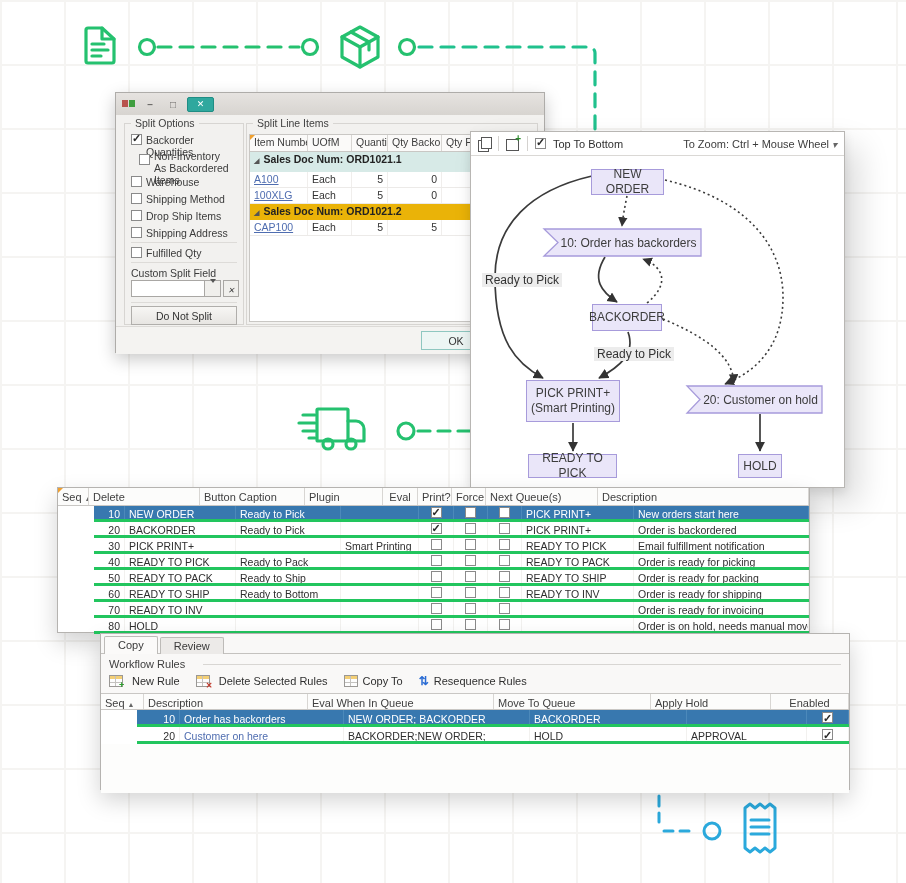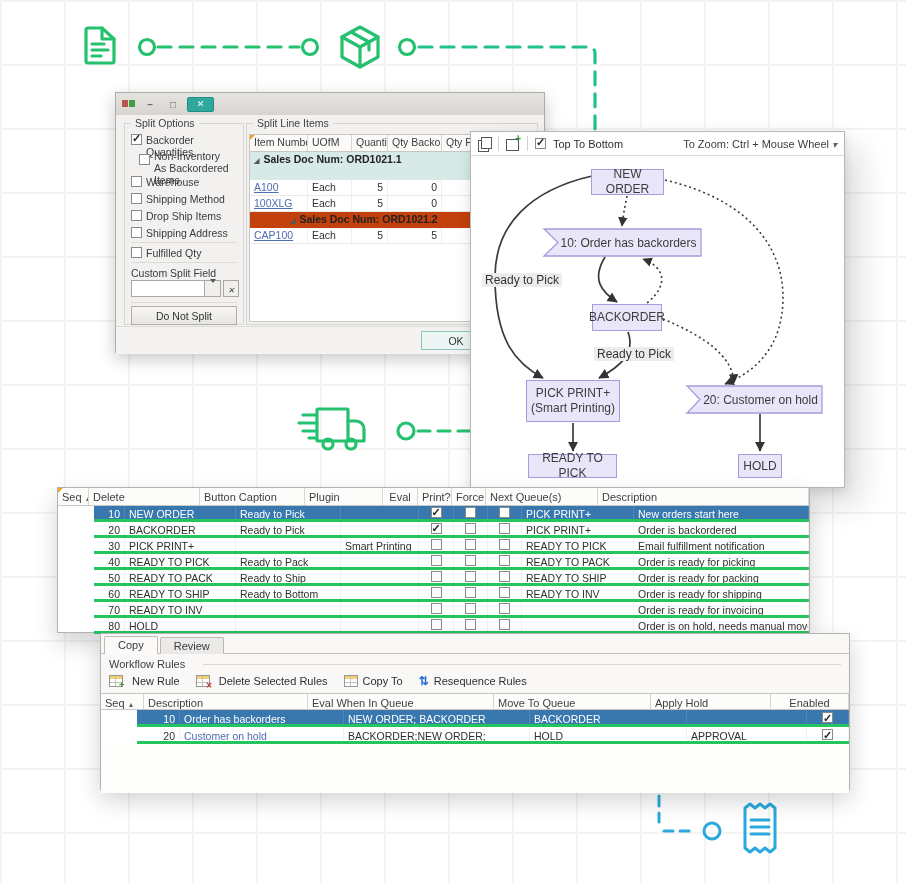--- a/index.html
+++ b/index.html
@@ -69,22 +69,22 @@
 
   
   .li-table { position:absolute; left:2px; top:10px; right:2px; bottom:2px; background:#fff;
     border:1px solid #c9c7c4; overflow:hidden; }
   .trow { display:flex; }
   .tc { padding:1px 4px; white-space:nowrap; overflow:hidden; }
   .li-head { height:17px; border-bottom:1px solid #c9c7c4; background:#fbfaf9; color:#3f3f3f; }
   .li-head .tc { border-right:1px solid #d8d6d3; position:relative; }
   .li-row { height:16px; border-bottom:1px solid #eceae8; }
   .li-row .tc { border-right:1px solid #f0eeec; }
-  .li-grp1 { height:28px; background:#d7eae7; font-weight:bold; color:#222; }
-  .li-grp2 { height:16px; background:#c2410c; font-weight:bold; color:#222;padding-left:36px; }
+  .li-grp1 { height:20px; background:#d7eae7; font-weight:bold; color:#222; }
+  .li-grp2 { height:16px; background:#eab308; font-weight:bold; color:#222; }
   .ic1{width:58px}.ic2{width:44px}.ic3{width:36px;text-align:right}.ic4{width:54px;text-align:right}.ic5{width:54px}.ic6{flex:1}
   .filter-tri { position:absolute; left:0; top:0; width:0; height:0;
     border-top:5px solid #f0a030; border-right:5px solid transparent; }
   .expand-tri::before { content:"◢"; font-size:7px; color:#555; margin-right:4px; }
   .cell-link { color:#4f6db0; text-decoration:underline; }
 
   
   #diagram-win { left:470px; top:131px; width:375px; height:357px; background:#fff; z-index:20;
     border:1px solid #b8b6b3; box-shadow: 14px 16px 30px rgba(0,0,0,.14), 0 4px 10px rgba(0,0,0,.10); }
   .dia-toolbar { height:24px; border-bottom:1px solid #dad8d5; display:flex; align-items:center;
@@ -559,21 +559,21 @@
       <div class="tc rc2"><span class="link-white">Order has backorders</span></div>
       <div class="tc rc3">NEW ORDER; BACKORDER</div>
       <div class="tc rc4">BACKORDER</div>
       <div class="tc rc5"></div>
       <div class="tc rc6 cbcell">
           <span class="cb" data-checked="true"></span>
         </div>
     </div>
     <div class="g-row r-row">
       <div class="tc rc1">20</div>
-      <div class="tc rc2"><span class="cell-link">Customer on hold</span></div>
+      <div class="tc rc2"><span class="cell-link">Customer on here</span></div>
       <div class="tc rc3">BACKORDER;NEW ORDER;</div>
       <div class="tc rc4">HOLD</div>
       <div class="tc rc5">APPROVAL</div>
       <div class="tc rc6 cbcell">
           <span class="cb" data-checked="true"></span>
         </div>
     </div>
     <div class="rules-rest"></div>
   </div>
 </div>

